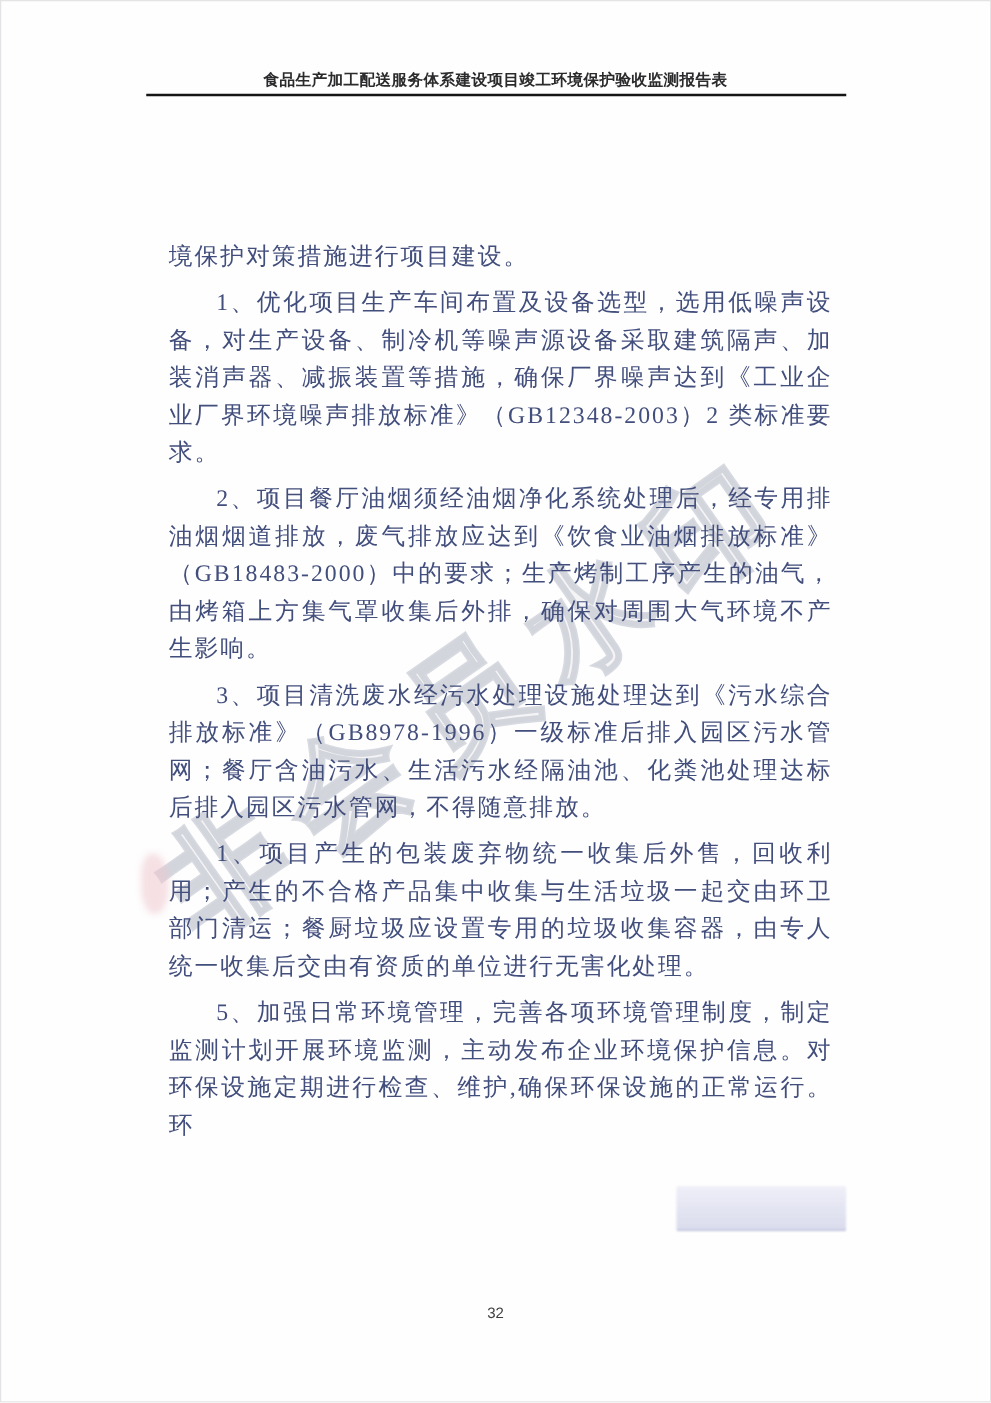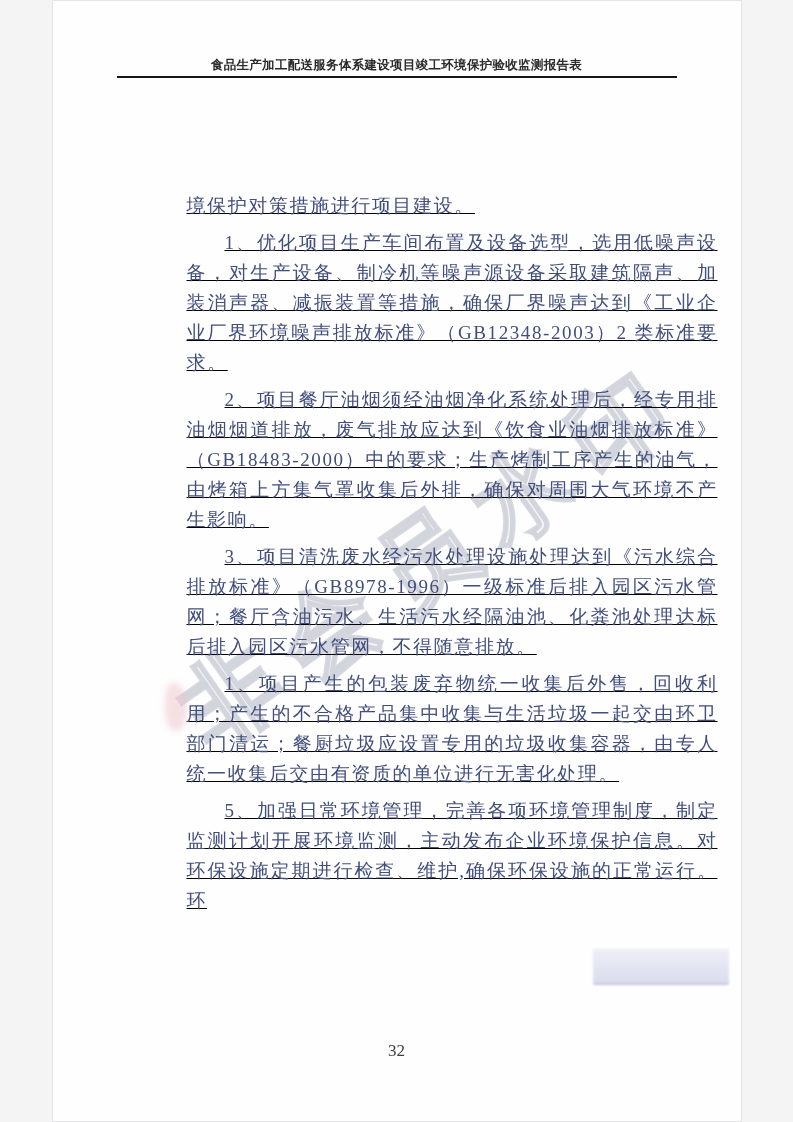--- a/index.html
+++ b/index.html
@@ -2,21 +2,21 @@
 <html><head>
 <meta charset="utf-8">
 <style>
   html, body {
     margin: 0;
     padding: 0;
     background: #f4f4f4;
   }
   .page {
     position: relative;
-    width: 690px;
+    width: 793px;
     height: 1122px;
     margin: 0 auto;
     background: #fefefe;
     border: 1px solid #e4e4e6;
     box-sizing: border-box;
     overflow: hidden;
     font-family: "Liberation Serif", "DejaVu Serif", serif;
   }
   
   .doc-header {
@@ -39,21 +39,20 @@
     height: 2px;
     background: #151515;
     margin: 2px auto 0 auto;
   }
   
   .content {
     position: absolute;
     top: 190px;
     left: 134px;
     width: 531px;
-    text-decoration: underline;
   }
   .para {
     margin: 0 0 7px 0;
     font-size: 19px;
     line-height: 30px;
     letter-spacing: 1.6px;
     color: #424e7c;
     text-align: justify;
     text-justify: inter-character;
     text-indent: 2em;
@@ -100,23 +99,23 @@
   }
   
   .footer {
     position: absolute;
     top: 1040px;
     left: 0;
     width: 100%;
     text-align: center;
   }
   .page-number {
-    font-size: 17px;
+    font-size: 12px;
     color: #3d3d40;
-    font-family: Liberation Serif, serif;
+    font-family: Liberation Sans, sans-serif;
   }
 </style>
 </head>
 <body>
 
 <div class="page">
 
   <div class="doc-header">
     <span class="doc-title">食品生产加工配送服务体系建设项目竣工环境保护验收监测报告表</span>
     <div class="title-underline"></div>

